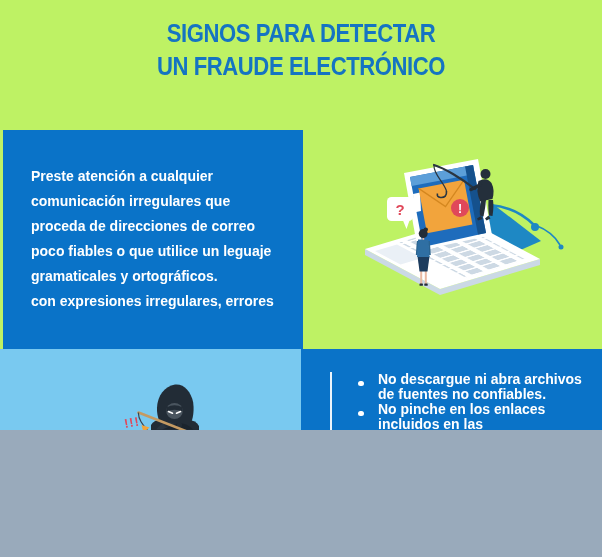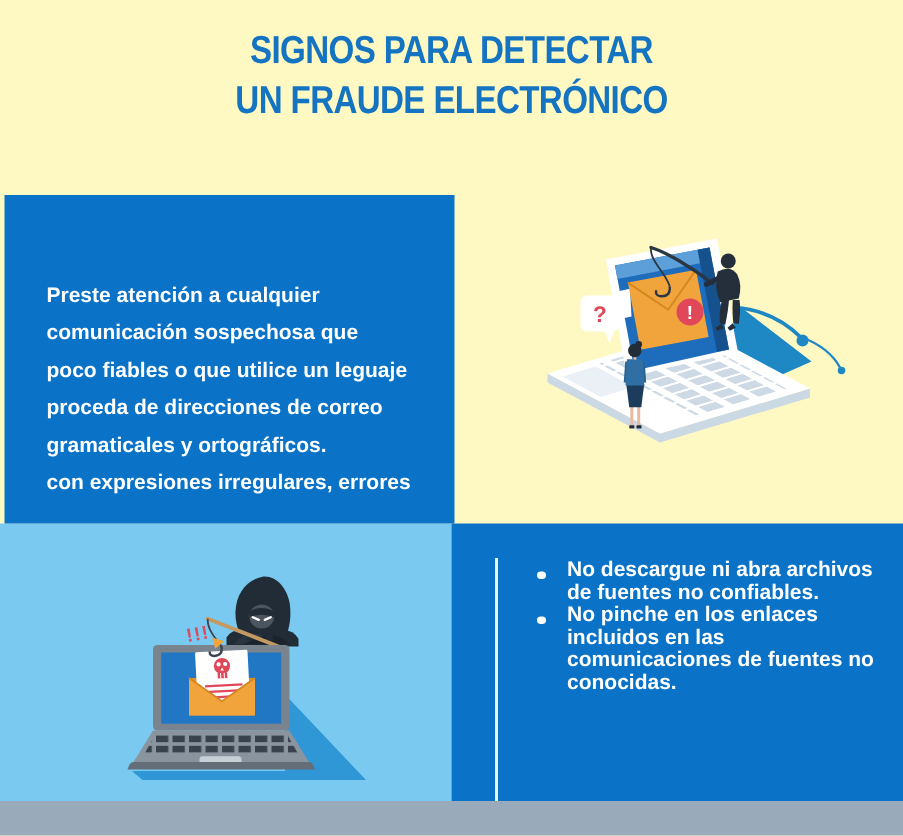--- a/index.html
+++ b/index.html
@@ -1,39 +1,39 @@
 <!DOCTYPE html>
 <html><head>
 <meta charset="utf-8">
 <style>
   html,body{margin:0;padding:0;background:#9ab;}
   .canvas{
-    position:relative;width:602px;height:534px;overflow:hidden;
-    background:#fef9c3;
+    position:relative;width:602px;height:430px;overflow:hidden;
+    background:#bef264;
     font-family:"Liberation Sans", sans-serif;
   }
   
   .title{
     position:absolute;top:17px;left:0;width:602px;text-align:center;
     color:#1574C2;font-weight:bold;font-size:26px;line-height:33px;
     letter-spacing:-0.5px;margin:0;
     transform:scaleX(0.85);transform-origin:50% 0;
   }
   .title span{display:block;}
   
   .bottom-left-bg{
     position:absolute;left:0;top:349px;width:301px;height:202px;
     background:#79C9F0;
   }
   .panel{
     position:absolute;background:#0A73C8;color:#fff;font-weight:bold;
   }
   .warning-panel{left:3px;top:130px;width:300px;height:219px;}
   .warning-panel p{
-    margin:0;padding:54px 0 0 28px;width:272px;
+    margin:0;padding:34px 0 0 28px;width:272px;
     font-size:14px;line-height:25px;
   }
   .warning-panel p span{display:block;}
   .precautions-panel{left:301px;top:349px;width:301px;height:208px;}
   .divider{
     position:absolute;left:29px;top:23px;width:2px;height:177px;
     background:rgba(255,255,255,0.92);
   }
   .precautions-panel ul{
     list-style:none;margin:0;padding:23px 0 0 56px;
@@ -64,23 +64,23 @@
   <h1 class="title">
     <span>SIGNOS PARA DETECTAR</span>
     <span>UN FRAUDE ELECTRÓNICO</span>
   </h1>
 
   <div class="bottom-left-bg"></div>
 
   <section class="panel warning-panel">
     <p>
       <span>Preste atención a cualquier</span>
-      <span>comunicación sospechosa que</span>
+      <span>comunicación irregulares que</span>
+      <span>proceda de direcciones de correo</span>
       <span>poco fiables o que utilice un leguaje</span>
-      <span>proceda de direcciones de correo</span>
       <span>gramaticales y ortográficos.</span>
       <span>con expresiones irregulares, errores</span>
     </p>
   </section>
 
   <svg class="illus illus-phishing" viewBox="0 0 272 225">
     <defs>
       <pattern id="kA" patternUnits="userSpaceOnUse" width="0.105" height="0.17">
         <rect x="0" y="0" width="0.082" height="0.115" fill="#CDD9E4"></rect>
       </pattern>

